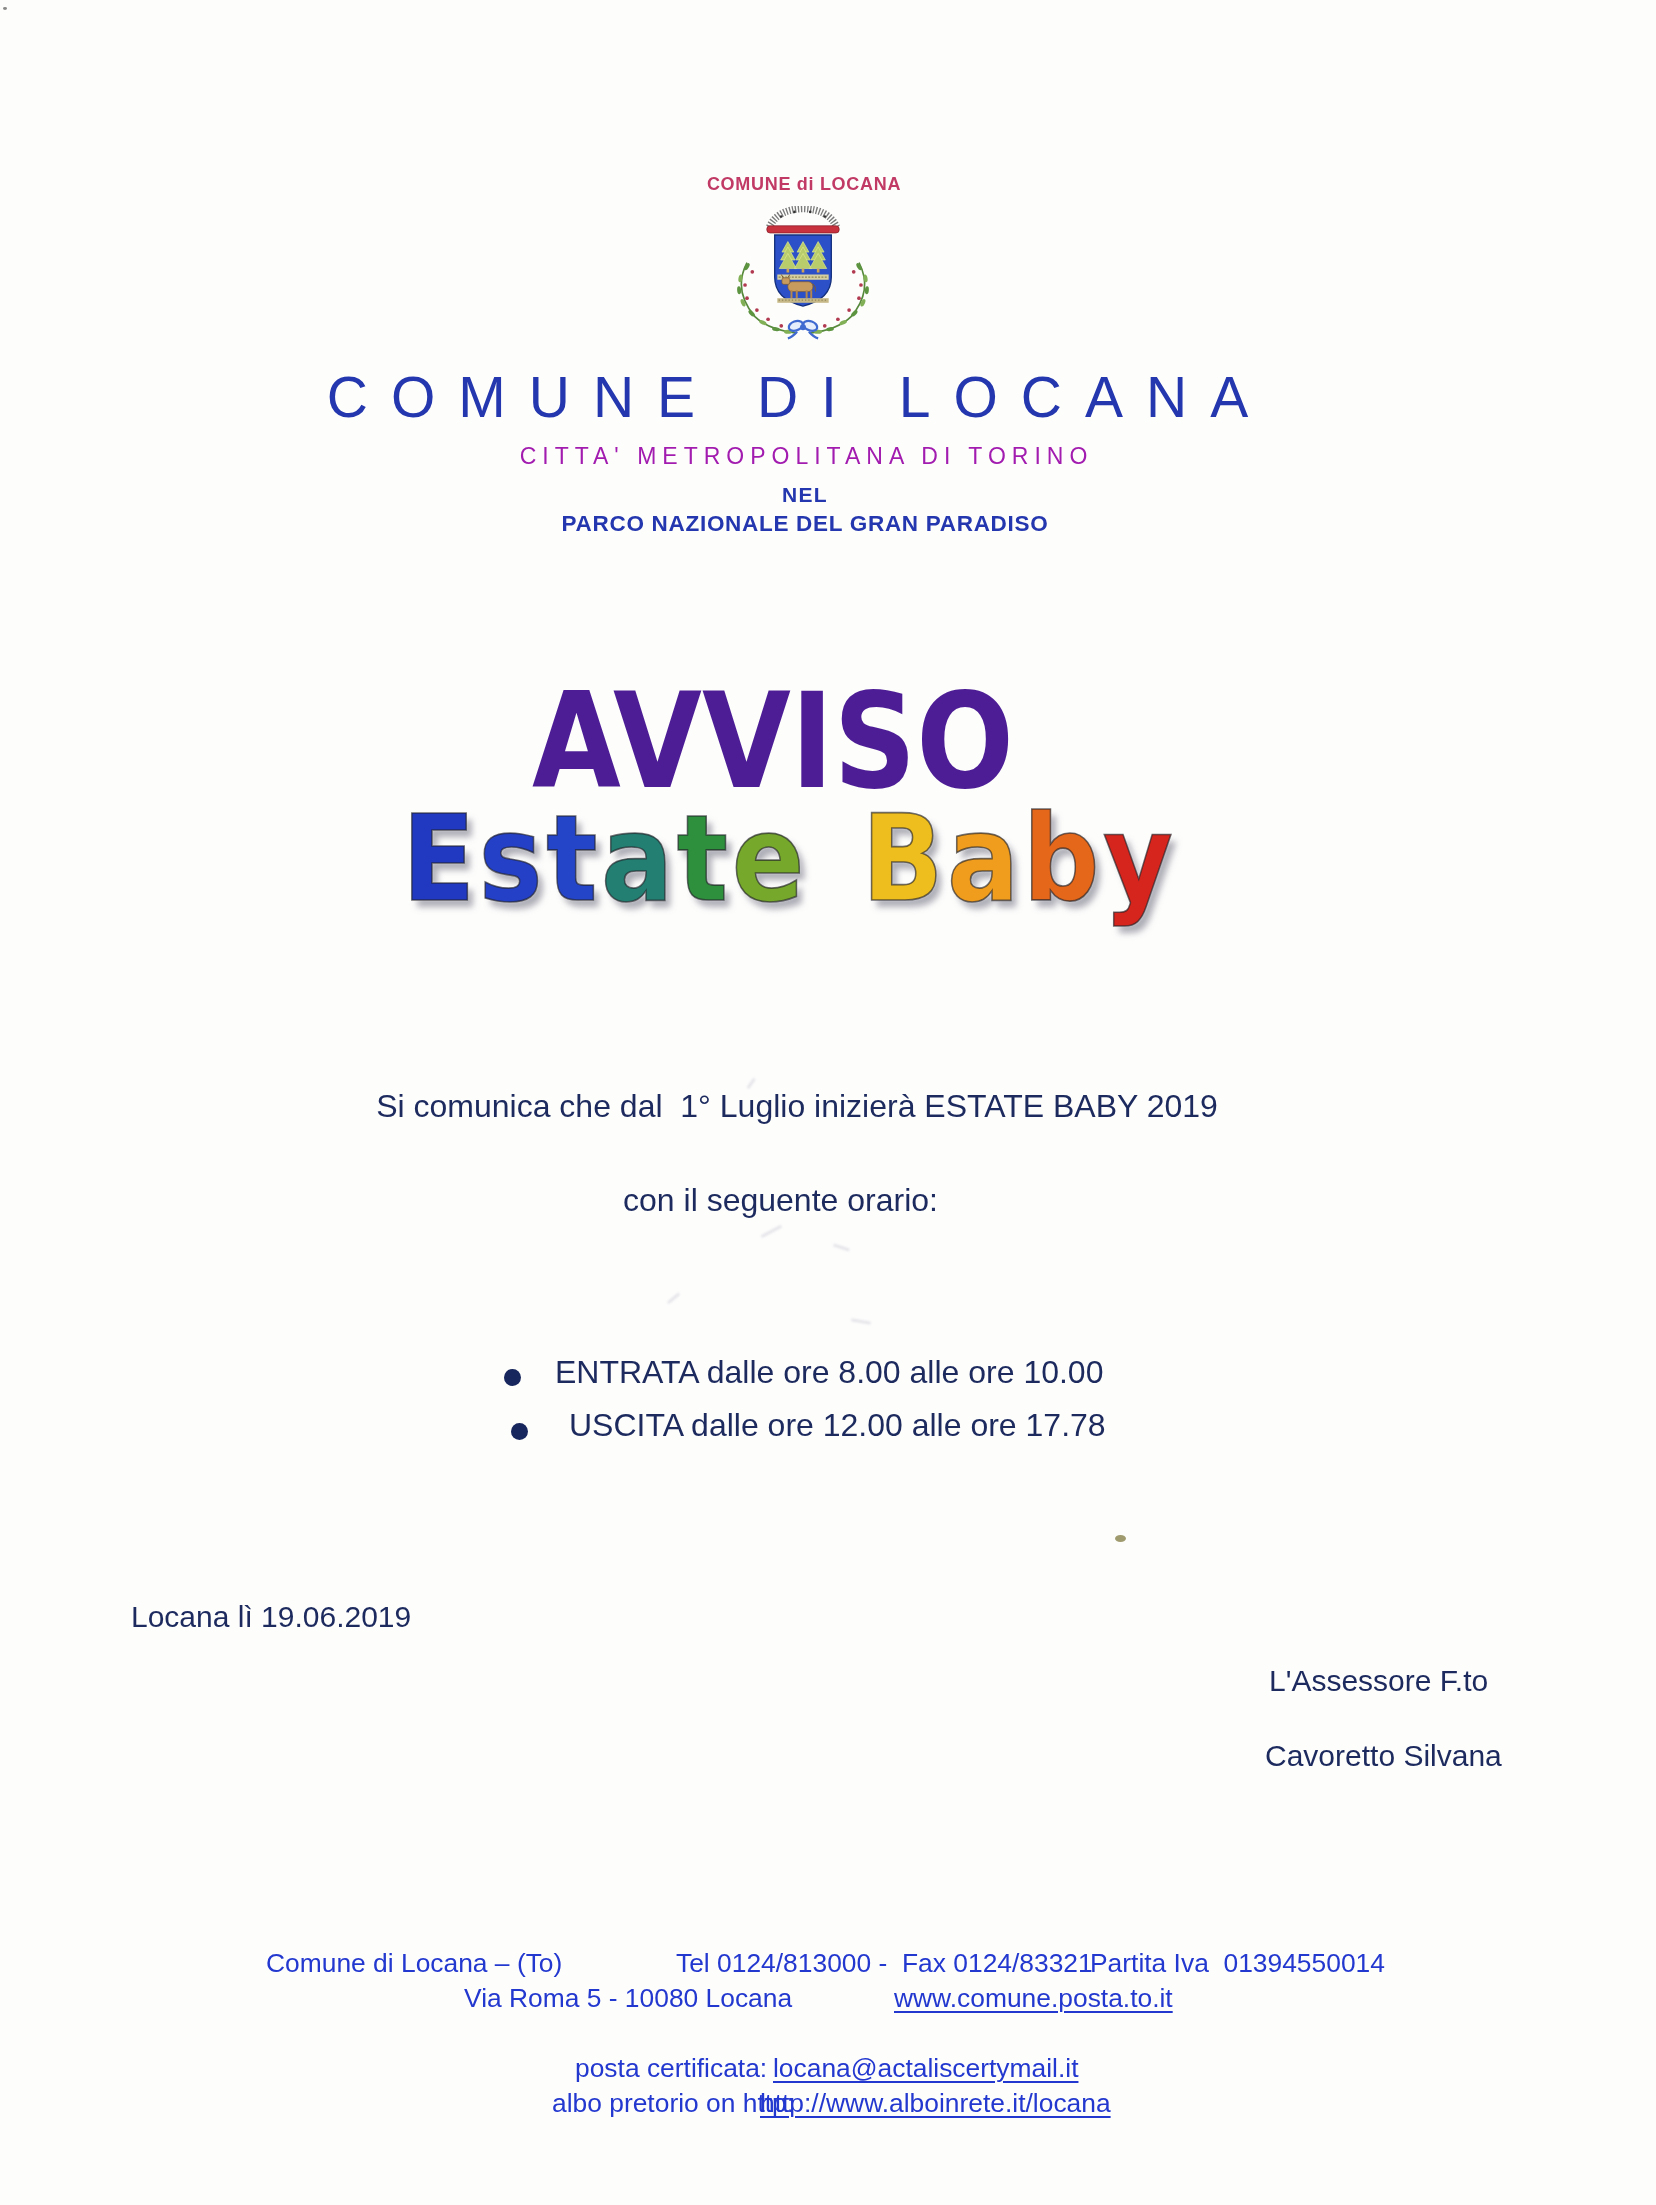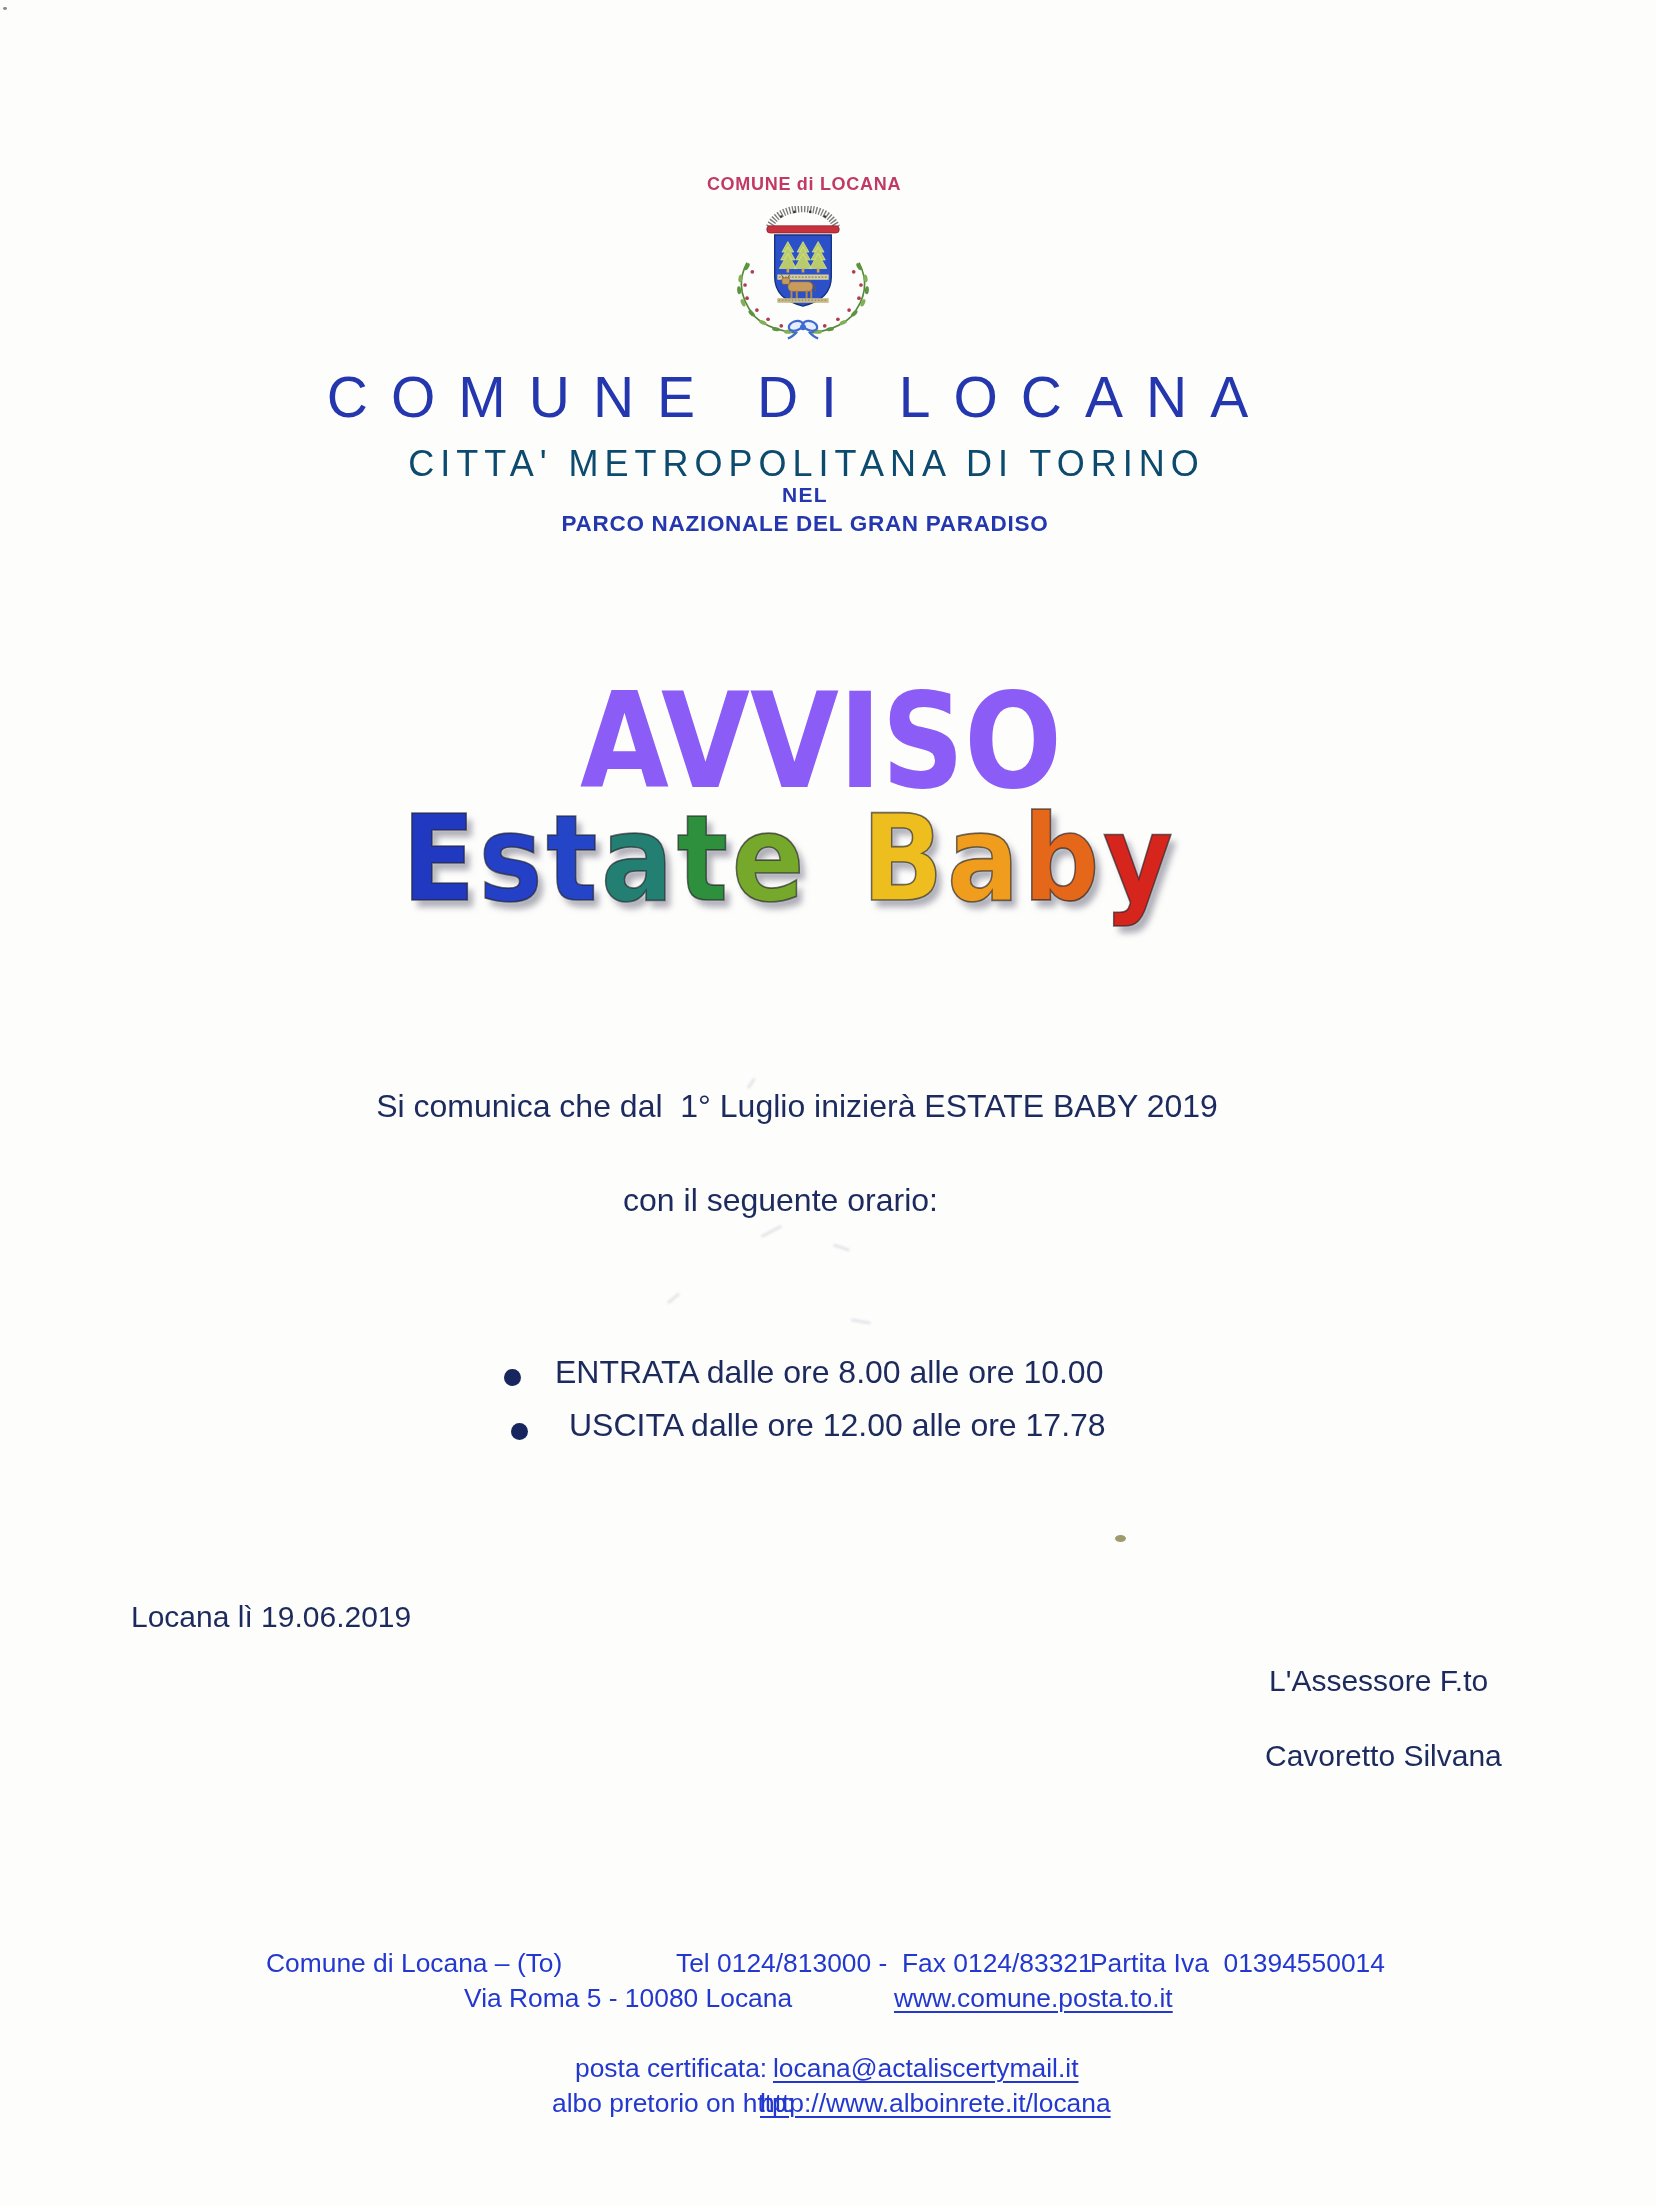--- a/index.html
+++ b/index.html
@@ -35,23 +35,23 @@
     top: 364px;
     font-size: 57px;
     font-weight: 400;
     letter-spacing: 23px;
     color: #2437ae;
     white-space: nowrap;
   }
   .header-subtitle {
     width: 1613px; 
     top: 443px;
-    font-size: 36px;
+    font-size: 23px;
     letter-spacing: 6px;
-    color: #0c4a6e;
+    color: #a21caf;
     white-space: nowrap;
   }
   .header-line3 {
     width: 1610px; 
     top: 483px;
     font-size: 21px;
     font-weight: 700;
     letter-spacing: 1.3px;
     color: #2437ae;
   }
@@ -65,24 +65,23 @@
     white-space: nowrap;
   }
 
   
   .avviso {
     width: 1545px; 
     top: 675px;
     font-family: "DejaVu Sans", sans-serif;
     font-size: 132px;
     font-weight: bold;
-    color: #8b5cf6;
+    color: #4c1d95;
     line-height: 1;
     white-space: nowrap;
-    padding-left: 48px;
   }
   .avviso .squeeze { display: inline-block; transform: scaleX(0.87); }
 
   
   .estate {
     width: 1578px; 
     top: 800px;
     font-family: "DejaVu Sans", sans-serif;
     font-size: 119px;
     font-weight: bold;

